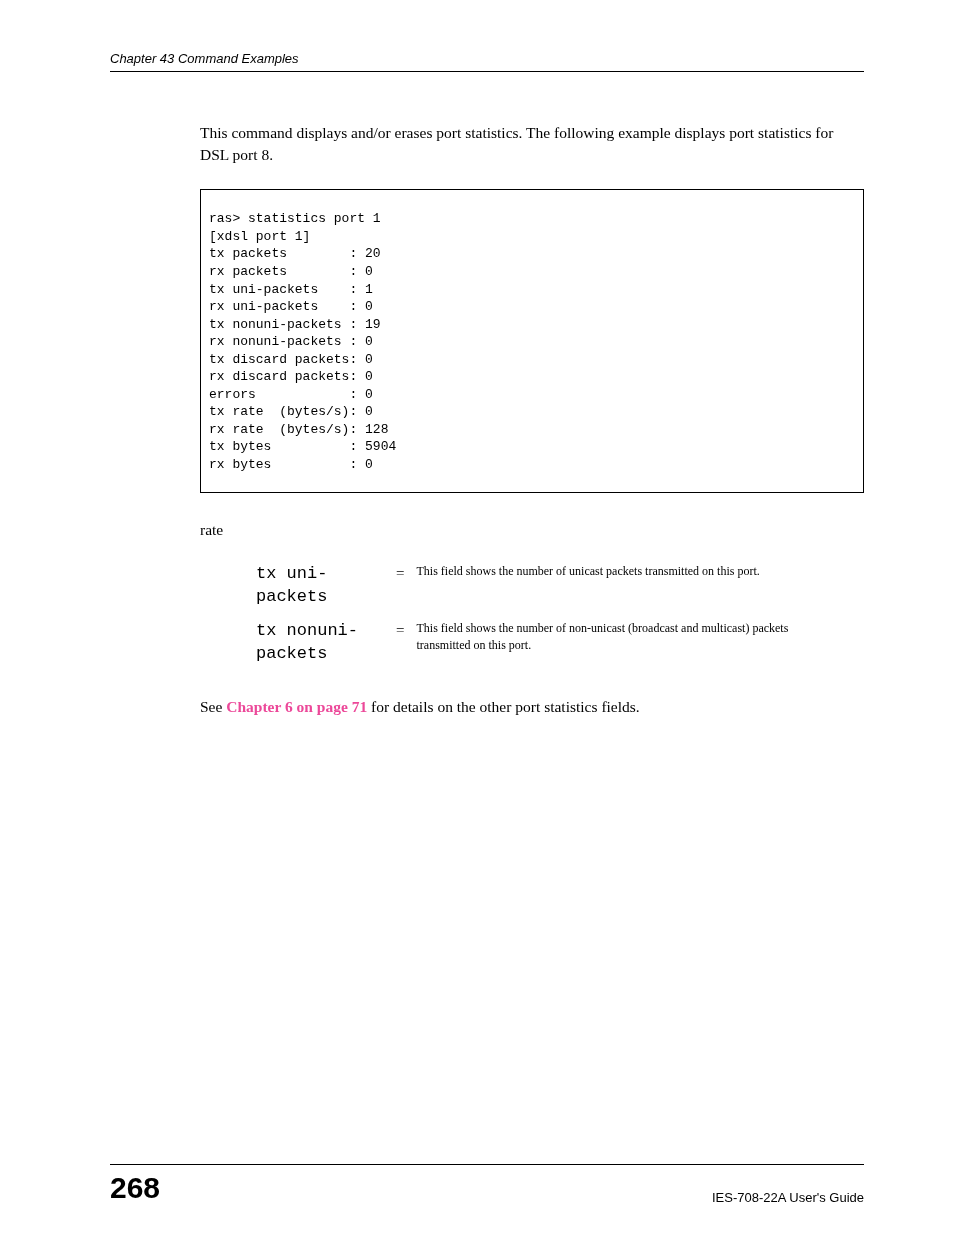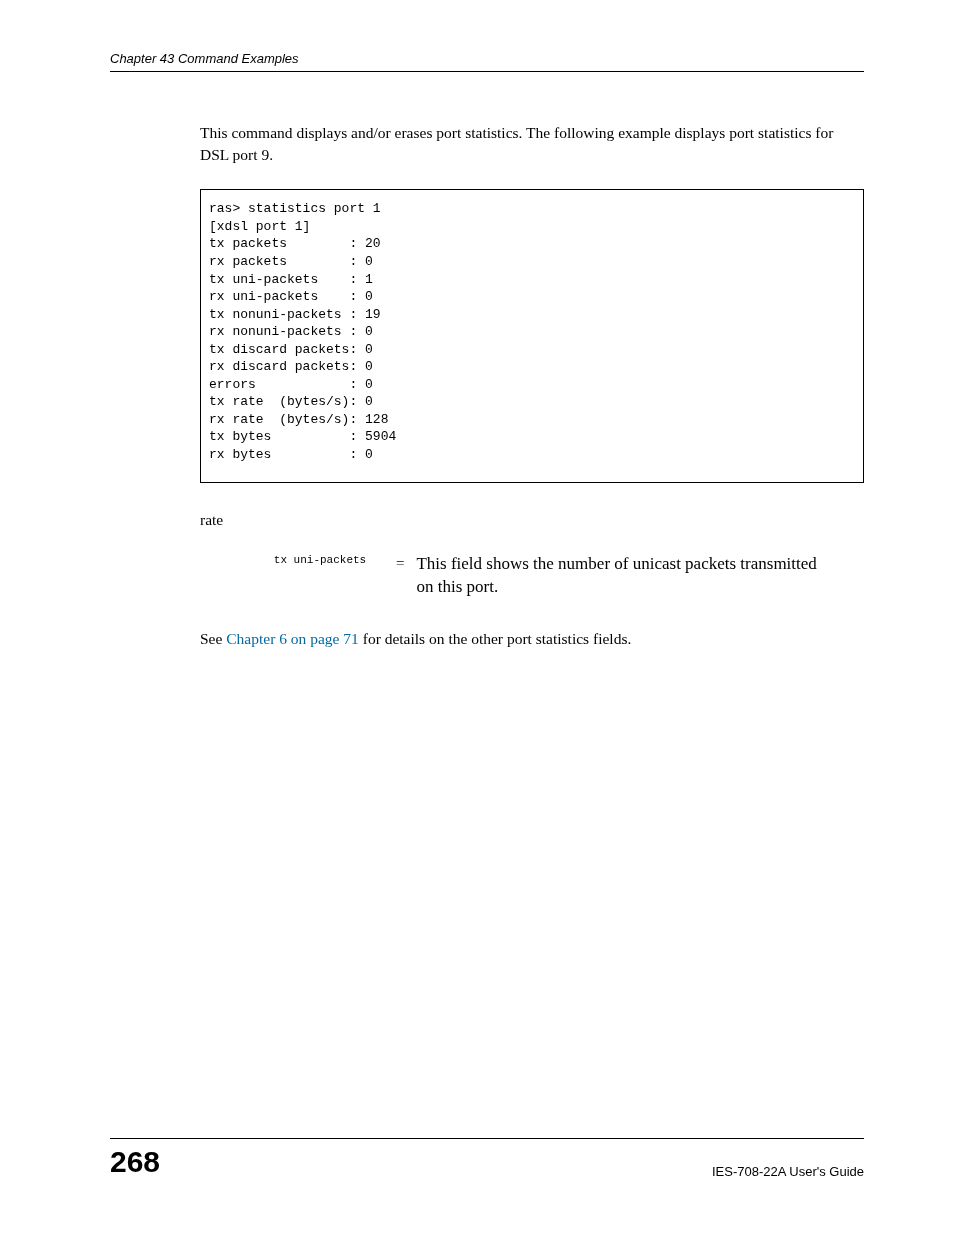--- a/index.html
+++ b/index.html
@@ -28,65 +28,65 @@
       font-size: 13px;
     }
     .body-para {
       font-size: 15.5px;
       line-height: 1.4;
       margin-left: 90px;
       margin-bottom: 24px;
     }
     .code-block {
       border: 1px solid #000;
-      padding: 10px 8px 18px 8px;
+      padding: 20px 8px 18px 8px;
       margin-left: 90px;
       margin-bottom: 28px;
       font-family: "Courier New", Courier, monospace;
       font-size: 13px;
       line-height: 1.35;
       white-space: pre;
     }
     .where-label {
       margin-left: 90px;
       font-size: 15.5px;
       margin-bottom: 18px;
     }
     .defs-table {
       margin-left: 140px;
       border-collapse: collapse;
       margin-bottom: 24px;
     }
     .defs-table td {
       vertical-align: top;
       padding: 6px 6px;
-      font-size: 17px;
+      font-size: 12px;
       line-height: 1.35;
     }
     .defs-table td.term {
       font-family: "Courier New", Courier, monospace;
-      font-size: 11px;
+      font-size: 17px;
       width: 140px;
       white-space: pre-line;
-      text-align: center;
     }
     .defs-table td.eq {
       width: 20px;
       font-size: 15px;
       text-align: center;
     }
     .defs-table td.desc {
       width: 430px;
     }
     .see-link {
-      color: #0369a1;
+      color: #ec4899;
+      font-weight: bold;
     }
     .footer {
       position: absolute;
-      bottom: 56px;
+      bottom: 30px;
       left: 110px;
       right: 90px;
     }
     .footer-line {
       border-top: 1px solid #000;
       padding-top: 6px;
       display: flex;
       justify-content: space-between;
       align-items: flex-end;
     }
@@ -100,21 +100,21 @@
       font-size: 13px;
     }
   </style>
 </head>
 <body>
 
 <div class="header-line">
   <span class="header-text">Chapter 43 Command Examples</span>
 </div>
 
-<p class="body-para">This command displays and/or erases port statistics. The following example displays port statistics for DSL port 9.</p>
+<p class="body-para">This command displays and/or erases port statistics. The following example displays port statistics for DSL port 8.</p>
 
 <div class="code-block">ras&gt; statistics port 1
 [xdsl port 1]
 tx packets        : 20
 rx packets        : 0
 tx uni-packets    : 1
 rx uni-packets    : 0
 tx nonuni-packets : 19
 rx nonuni-packets : 0
 tx discard packets: 0
@@ -127,20 +127,26 @@
 
 <p class="where-label">rate</p>
 
 <table class="defs-table">
   <tbody>
       <tr>
     <td class="term">tx uni-packets</td>
     <td class="eq">=</td>
     <td class="desc">This field shows the number of unicast packets transmitted on this port.</td>
   </tr>
+  <tr>
+    <td class="term">tx nonuni-
+packets</td>
+    <td class="eq">=</td>
+    <td class="desc">This field shows the number of non-unicast (broadcast and multicast) packets transmitted on this port.</td>
+  </tr>
 </tbody>
   </table>
 
 <p class="body-para">
   <span>See </span><span class="see-link">Chapter 6 on page 71</span><span> for details on the other port statistics fields.</span>
 </p>
 
 <div class="footer">
   <div class="footer-line">
     <span class="page-number">268</span>

